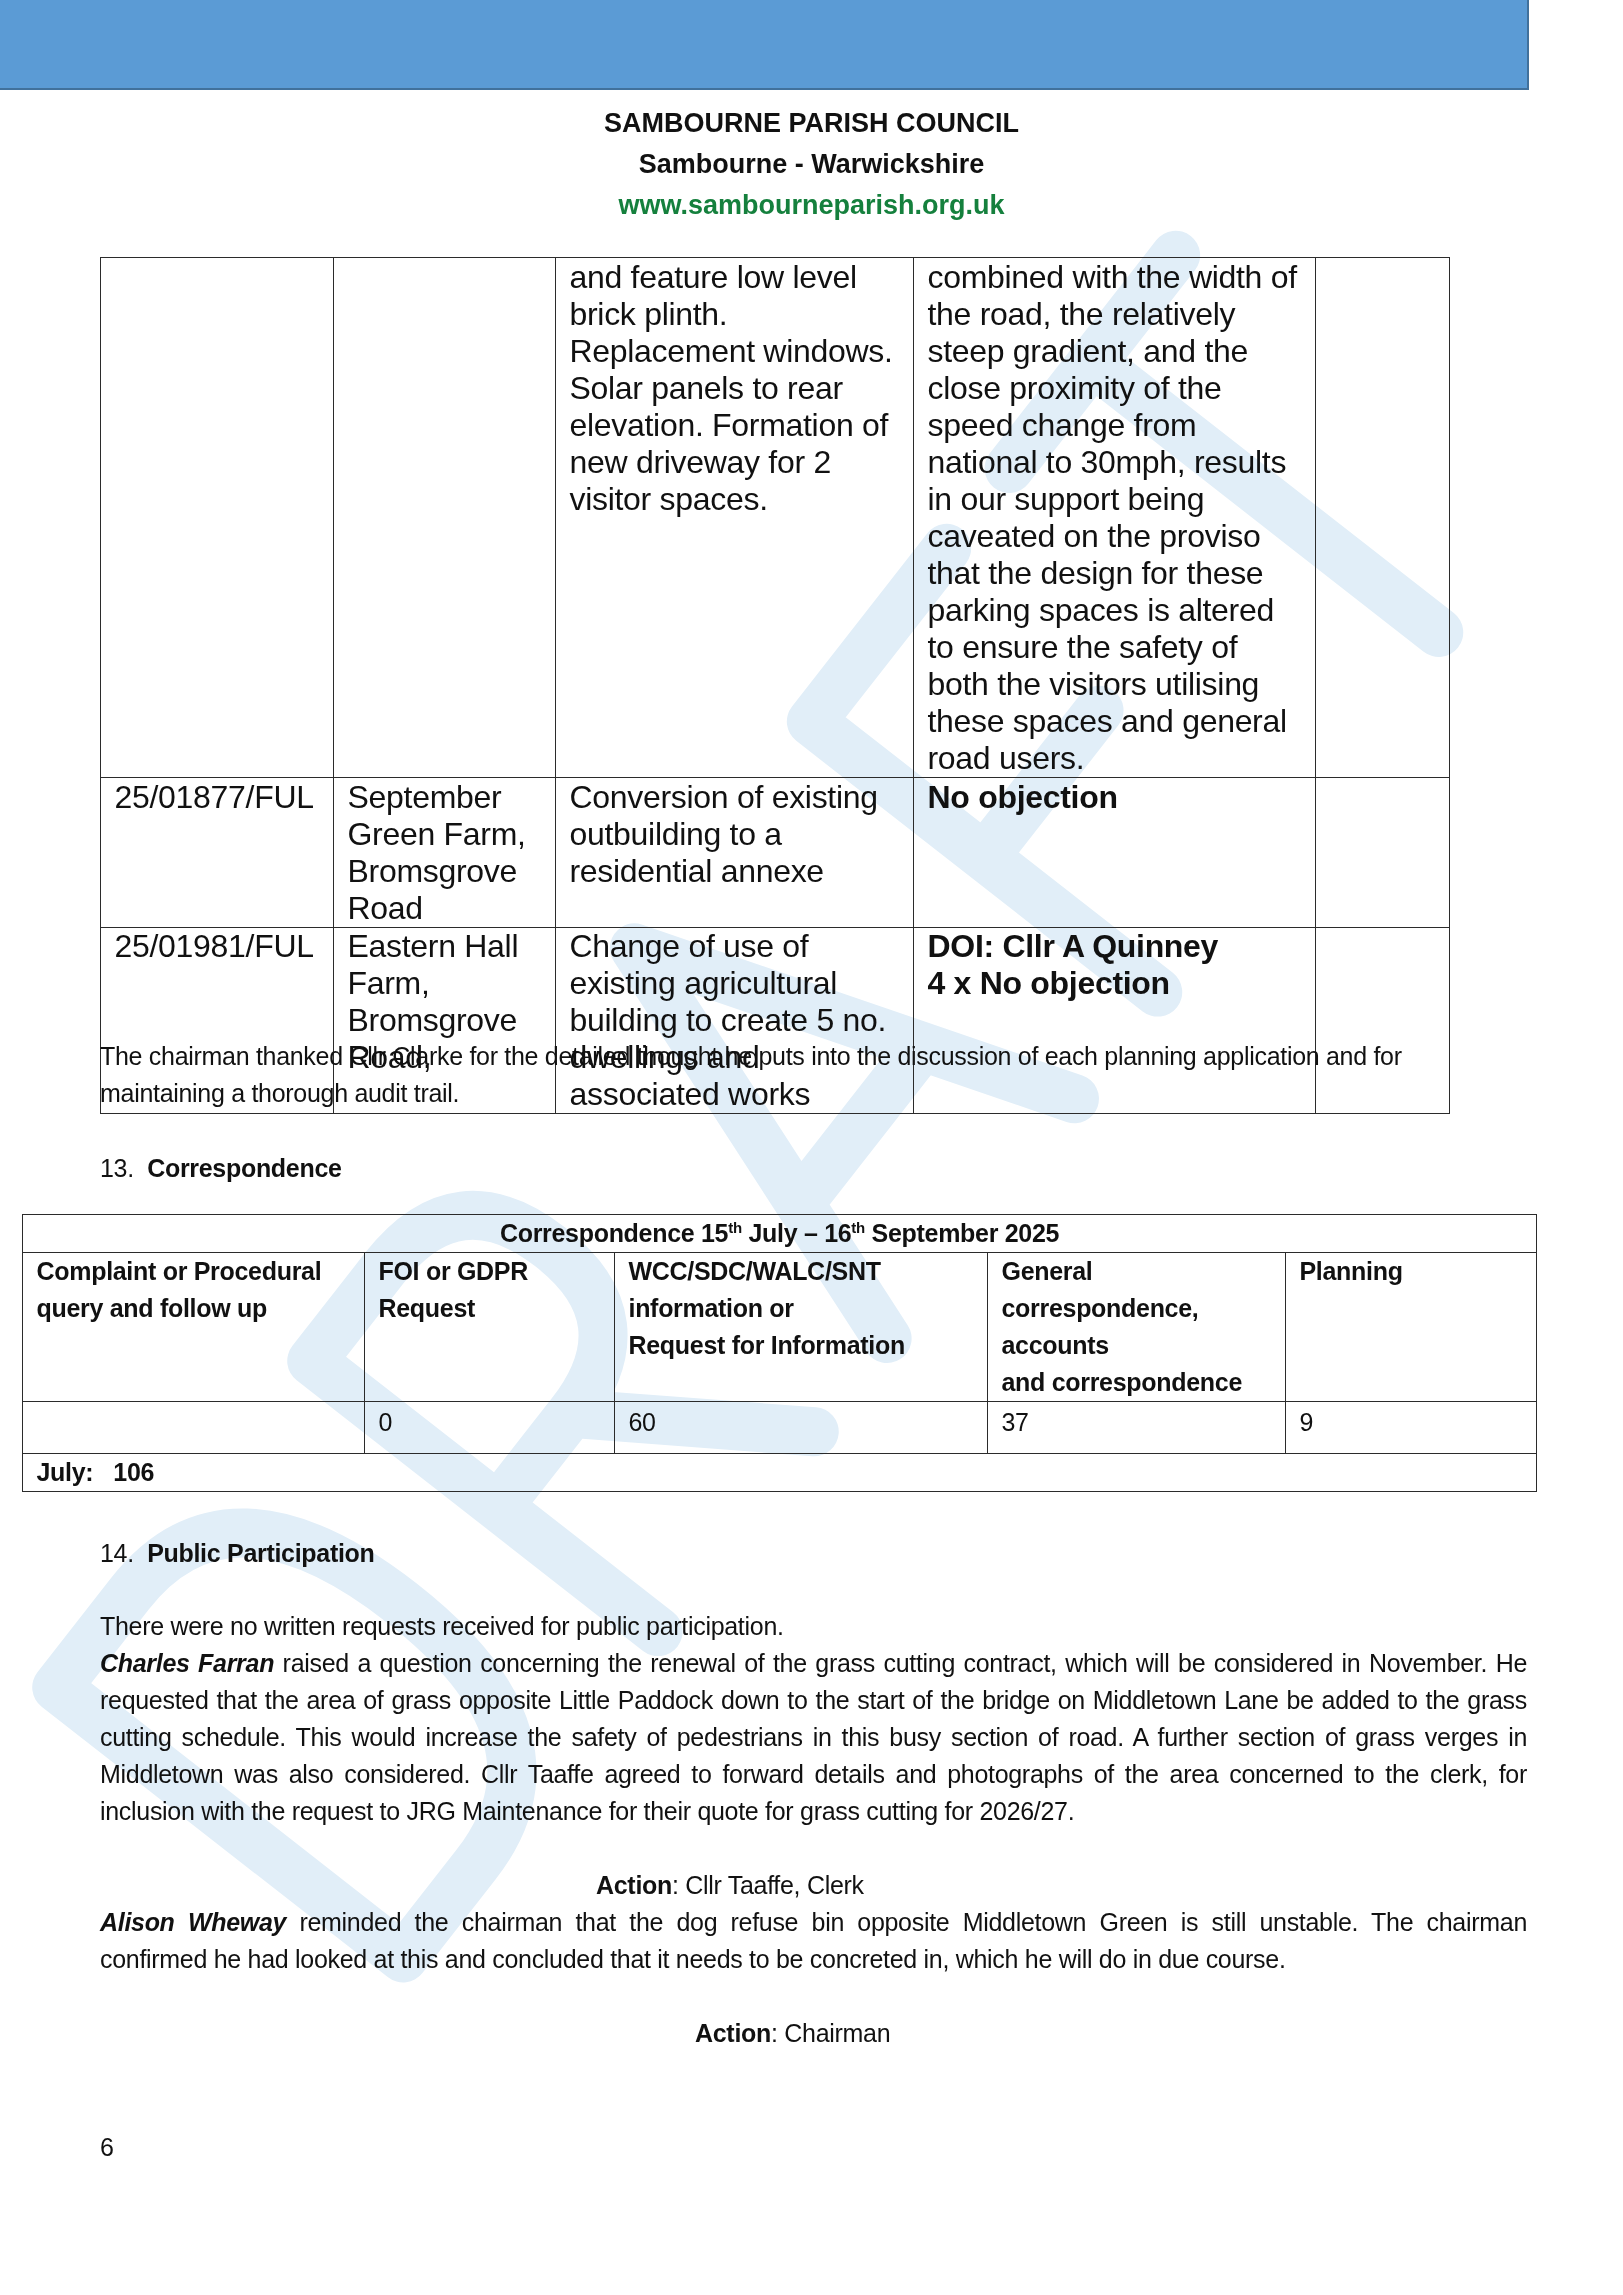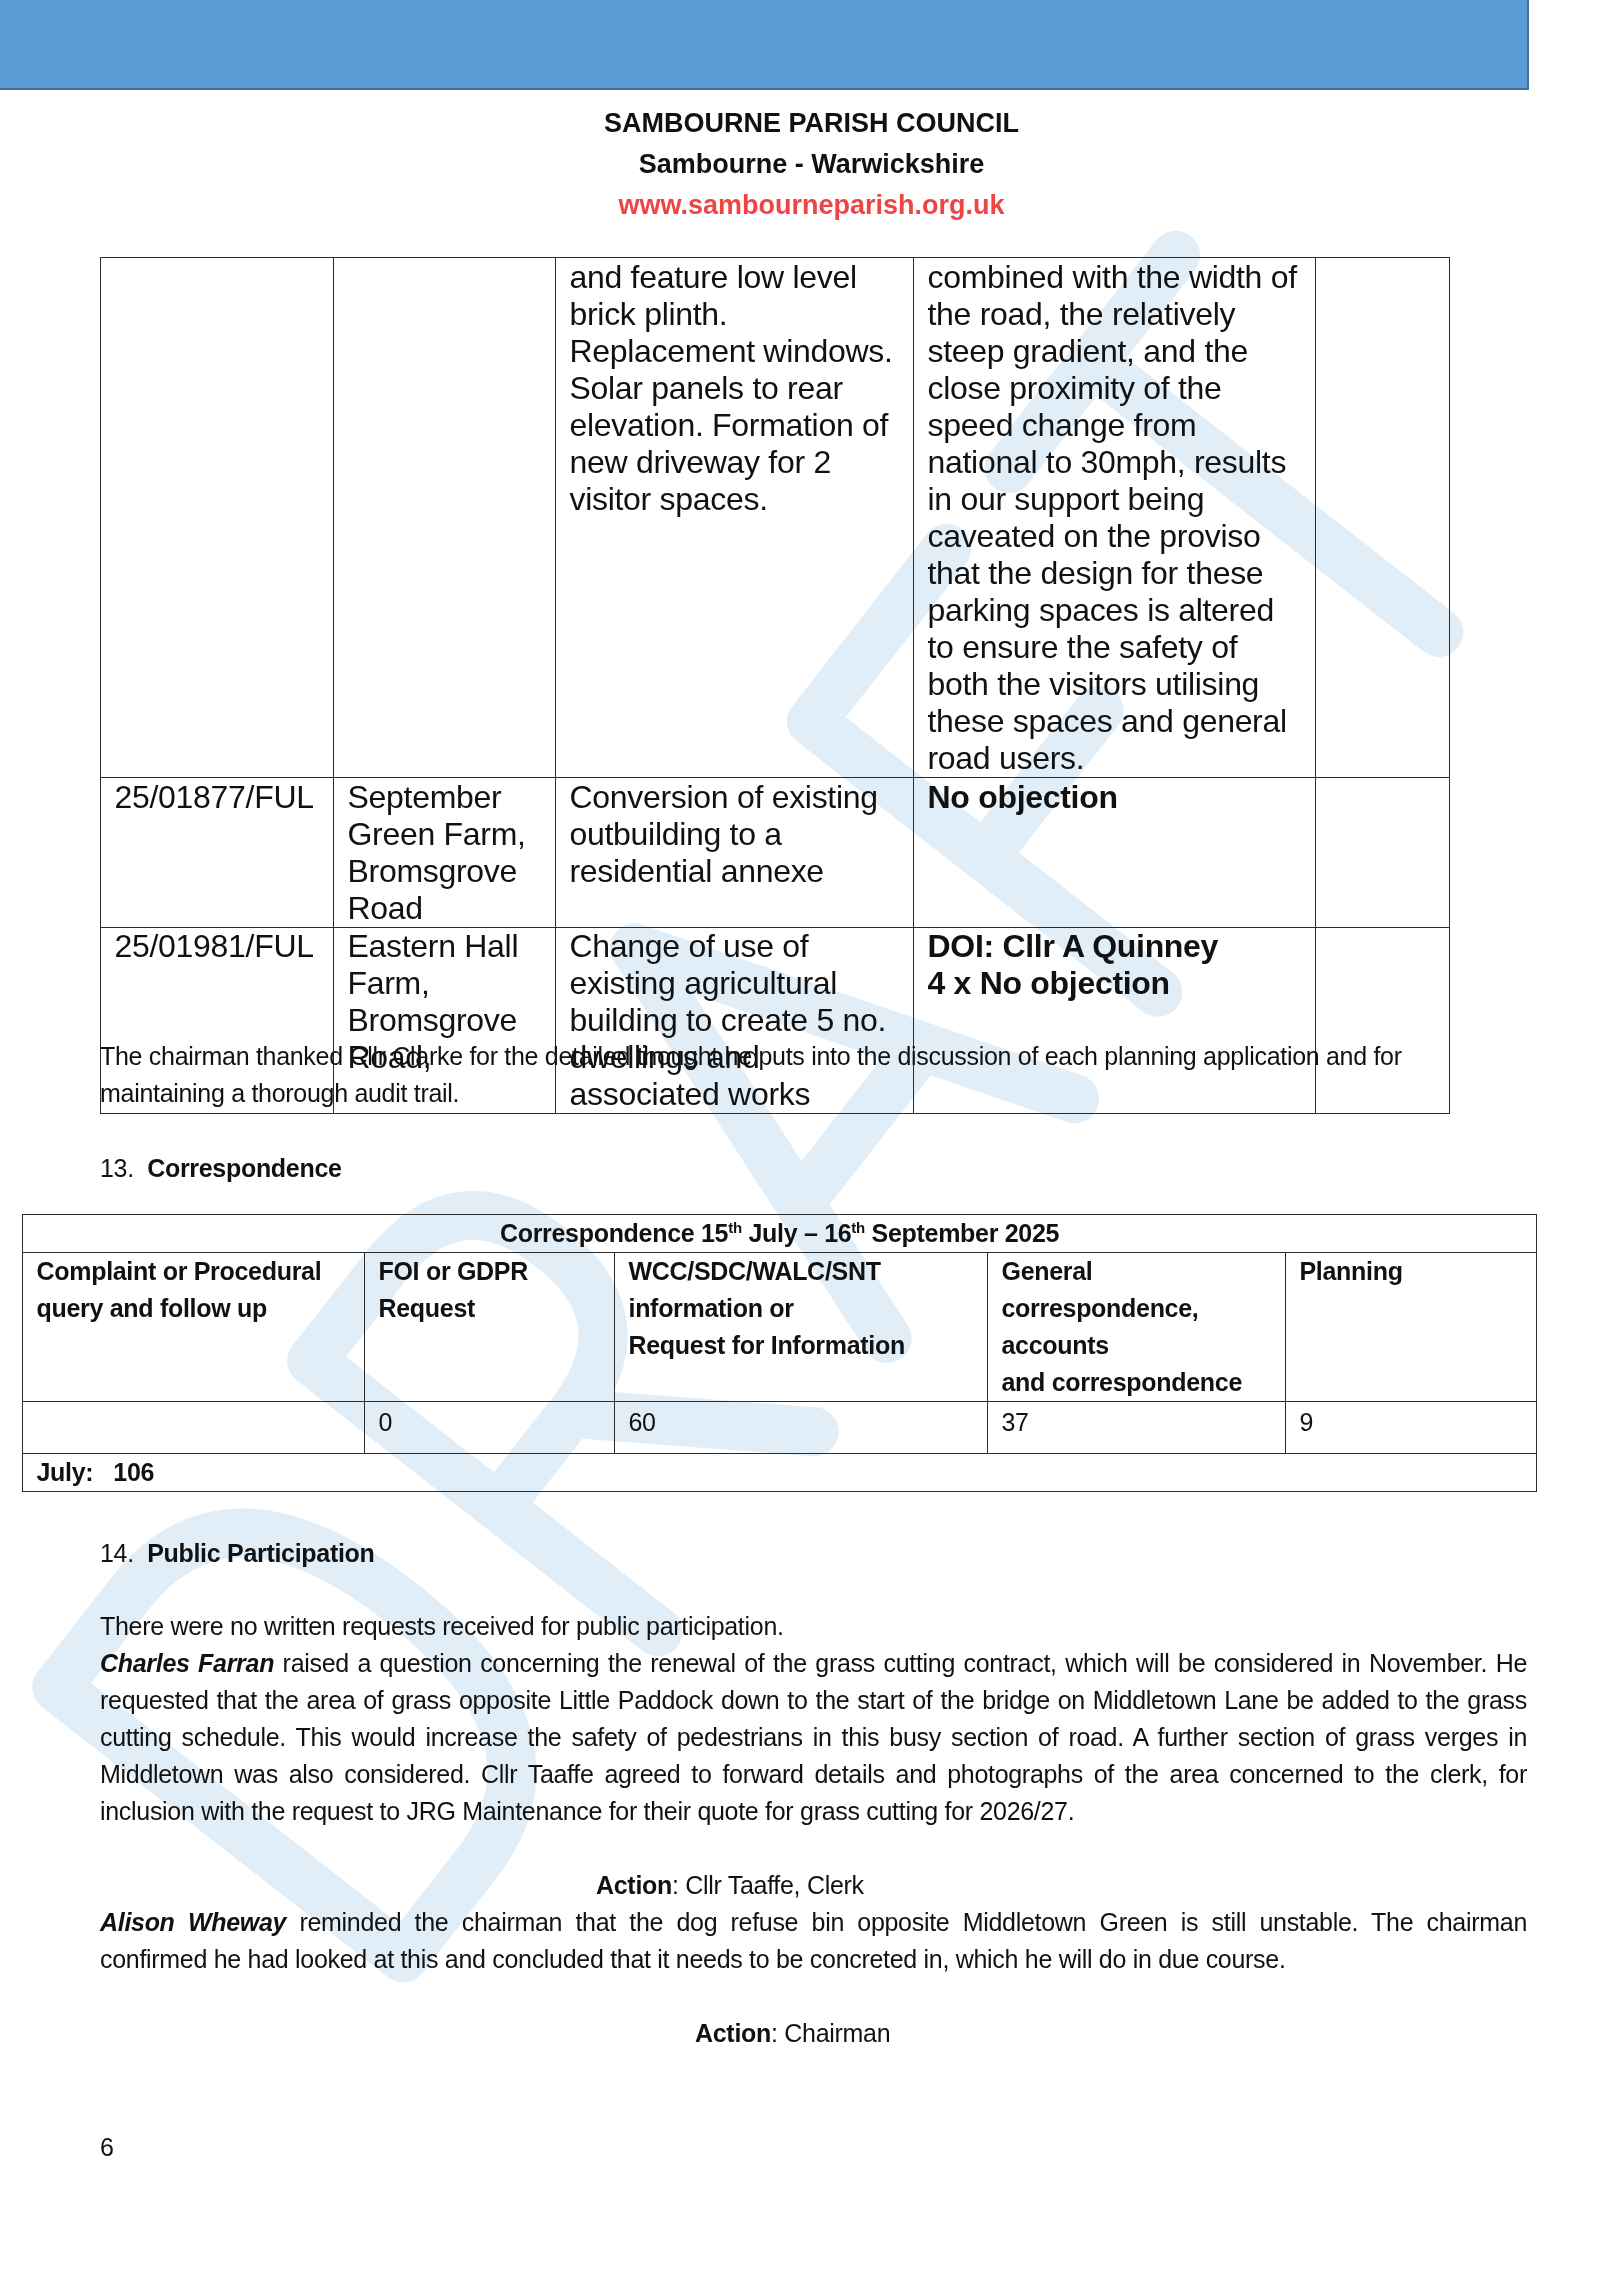--- a/index.html
+++ b/index.html
@@ -17,21 +17,21 @@
     position: absolute; left: 0; top: 0; width: 1623px; height: 2295px;
     pointer-events: none; z-index: 0;
   }
 
   .content { position: absolute; left: 0; top: 0; width: 1512px; height: 2295px; z-index: 1; }
 
   .letterhead {
     position: absolute; left: 0; top: 103px; width: 1623px; text-align: center;
     font-weight: bold; font-size: 27px; line-height: 41px;
   }
-  .letterhead .url { color: #ef4444; }
+  .letterhead .url { color: #15803d; }
 
   .body-font { font-size: 25px; line-height: 37px; letter-spacing: -0.3px; }
 
   
   table.planning {
     position: absolute; left: 100px; top: 257px; width: 1348px;
     border-collapse: collapse; table-layout: fixed;
   }
   table.planning td {
     border: 1.7px solid #2b2b2b; vertical-align: top;

